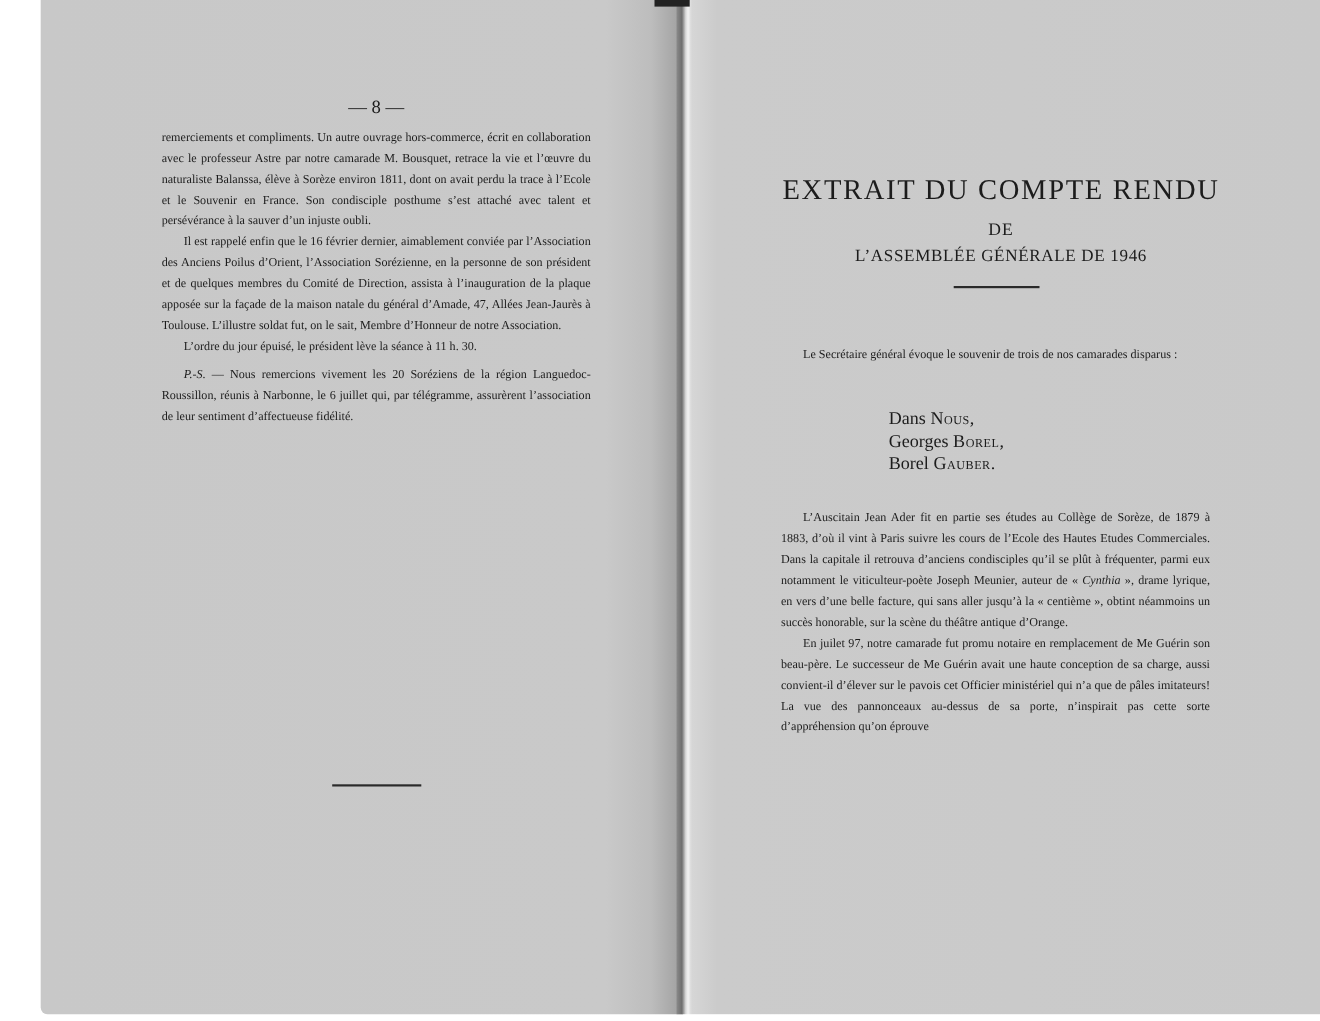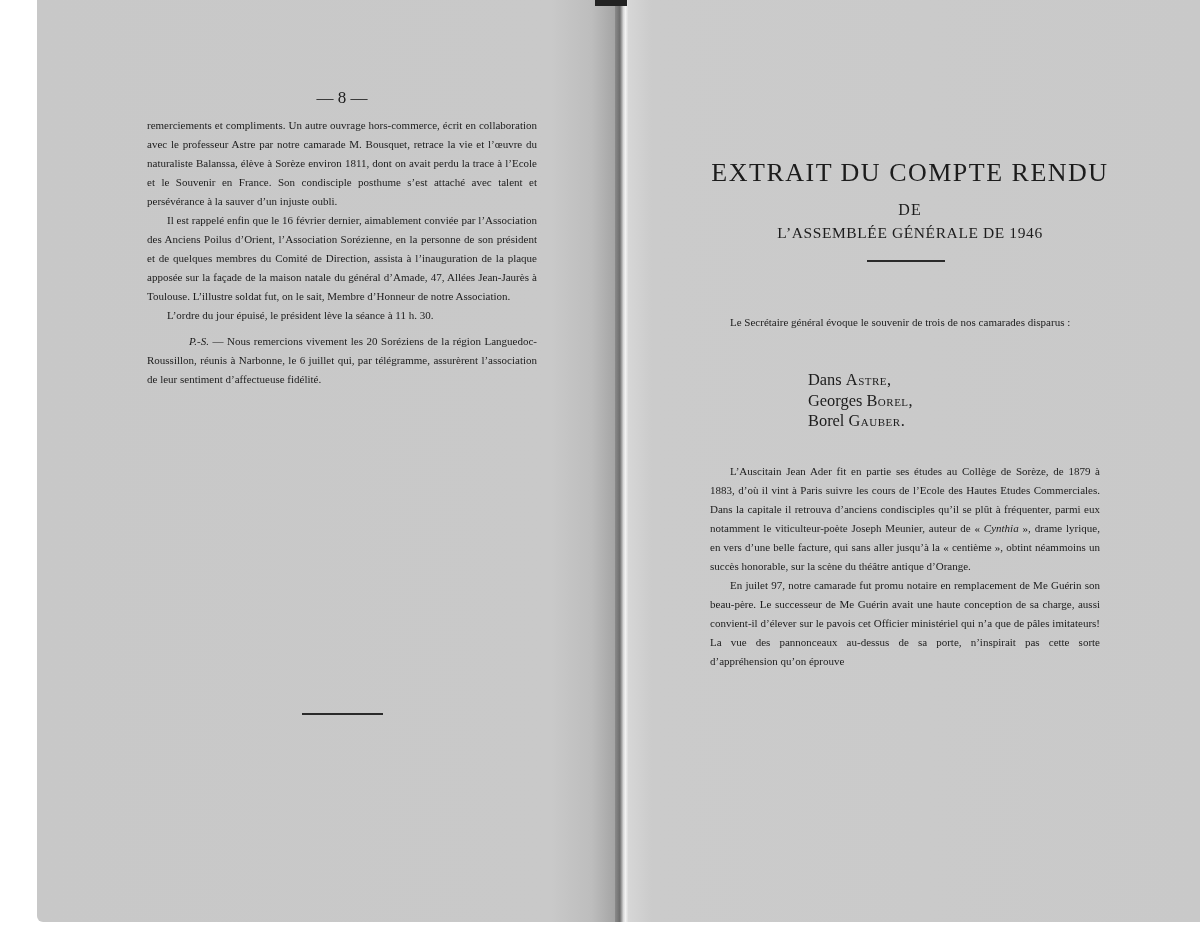--- a/index.html
+++ b/index.html
@@ -32,21 +32,21 @@
     font-size:26px; letter-spacing:1.5px; font-weight:normal; }
   #right-de { position:absolute; left:700px; width:420px; top:201px; text-align:center; font-size:16px; letter-spacing:1px; }
   #right-subtitle { position:absolute; left:700px; width:420px; top:224px; text-align:center; font-size:15.5px; letter-spacing:0.6px; }
   #right-sep { position:absolute; left:867px; top:260px; width:78px; height:2px; background:#2a2a2a; }
   #right-intro { left:710px; top:313px; width:390px; }
   #names { position:absolute; left:808px; top:370px; font-size:16.4px; line-height:20.5px; }
   #names div { white-space:nowrap; }
   .sc { font-variant:small-caps; letter-spacing:0.5px; }
   #right-text { left:710px; top:462px; width:390px; }
   .it { font-style:italic; }
-  .ital-ps { font-style:italic;margin-left:22px; }
+  .ital-ps { font-style:italic; }
 </style>
 </head>
 <body>
 
 <div id="left-page" class="page"></div>
 <div id="right-page" class="page"></div>
 <div id="gutter"></div>
 <div class="topbar"></div>
 
 <div id="page-number">— 8 —</div>
@@ -63,21 +63,21 @@
 <div id="right-title">EXTRAIT DU COMPTE RENDU</div>
 <div id="right-de">DE</div>
 <div id="right-subtitle">L’ASSEMBLÉE GÉNÉRALE DE 1946</div>
 <div id="right-sep"></div>
 
 <div id="right-intro" class="text-block">
   <p class="indent">Le Secrétaire général évoque le souvenir de trois de nos camarades disparus :</p>
 </div>
 
 <div id="names">
-  <div><span>Dans</span> <span class="sc">Astre,</span></div>
+  <div><span>Dans</span> <span class="sc">Nous,</span></div>
   <div><span>Georges</span> <span class="sc">Borel,</span></div>
   <div><span>Borel</span> <span class="sc">Gauber.</span></div>
 </div>
 
 <div id="right-text" class="text-block">
   <p class="indent"><span>L’Auscitain Jean Ader fit en partie ses études au Collège de Sorèze, de 1879 à 1883, d’où il vint à Paris suivre les cours de l’Ecole des Hautes Etudes Commerciales. Dans la capitale il retrouva d’anciens condisciples qu’il se plût à fréquenter, parmi eux notamment le viticulteur-poète Joseph Meunier, auteur de « </span><span class="it">Cynthia</span><span> », drame lyrique, en vers d’une belle facture, qui sans aller jusqu’à la « centième », obtint néammoins un succès honorable, sur la scène du théâtre antique d’Orange.</span></p>
   <p class="indent">En juilet 97, notre camarade fut promu notaire en remplacement de Me Guérin son beau-père. Le successeur de Me Guérin avait une haute conception de sa charge, aussi convient-il d’élever sur le pavois cet Officier ministériel qui n’a que de pâles imitateurs! La vue des pannonceaux au-dessus de sa porte, n’inspirait pas cette sorte d’appréhension qu’on éprouve</p>
 </div>
 
 </body></html>

